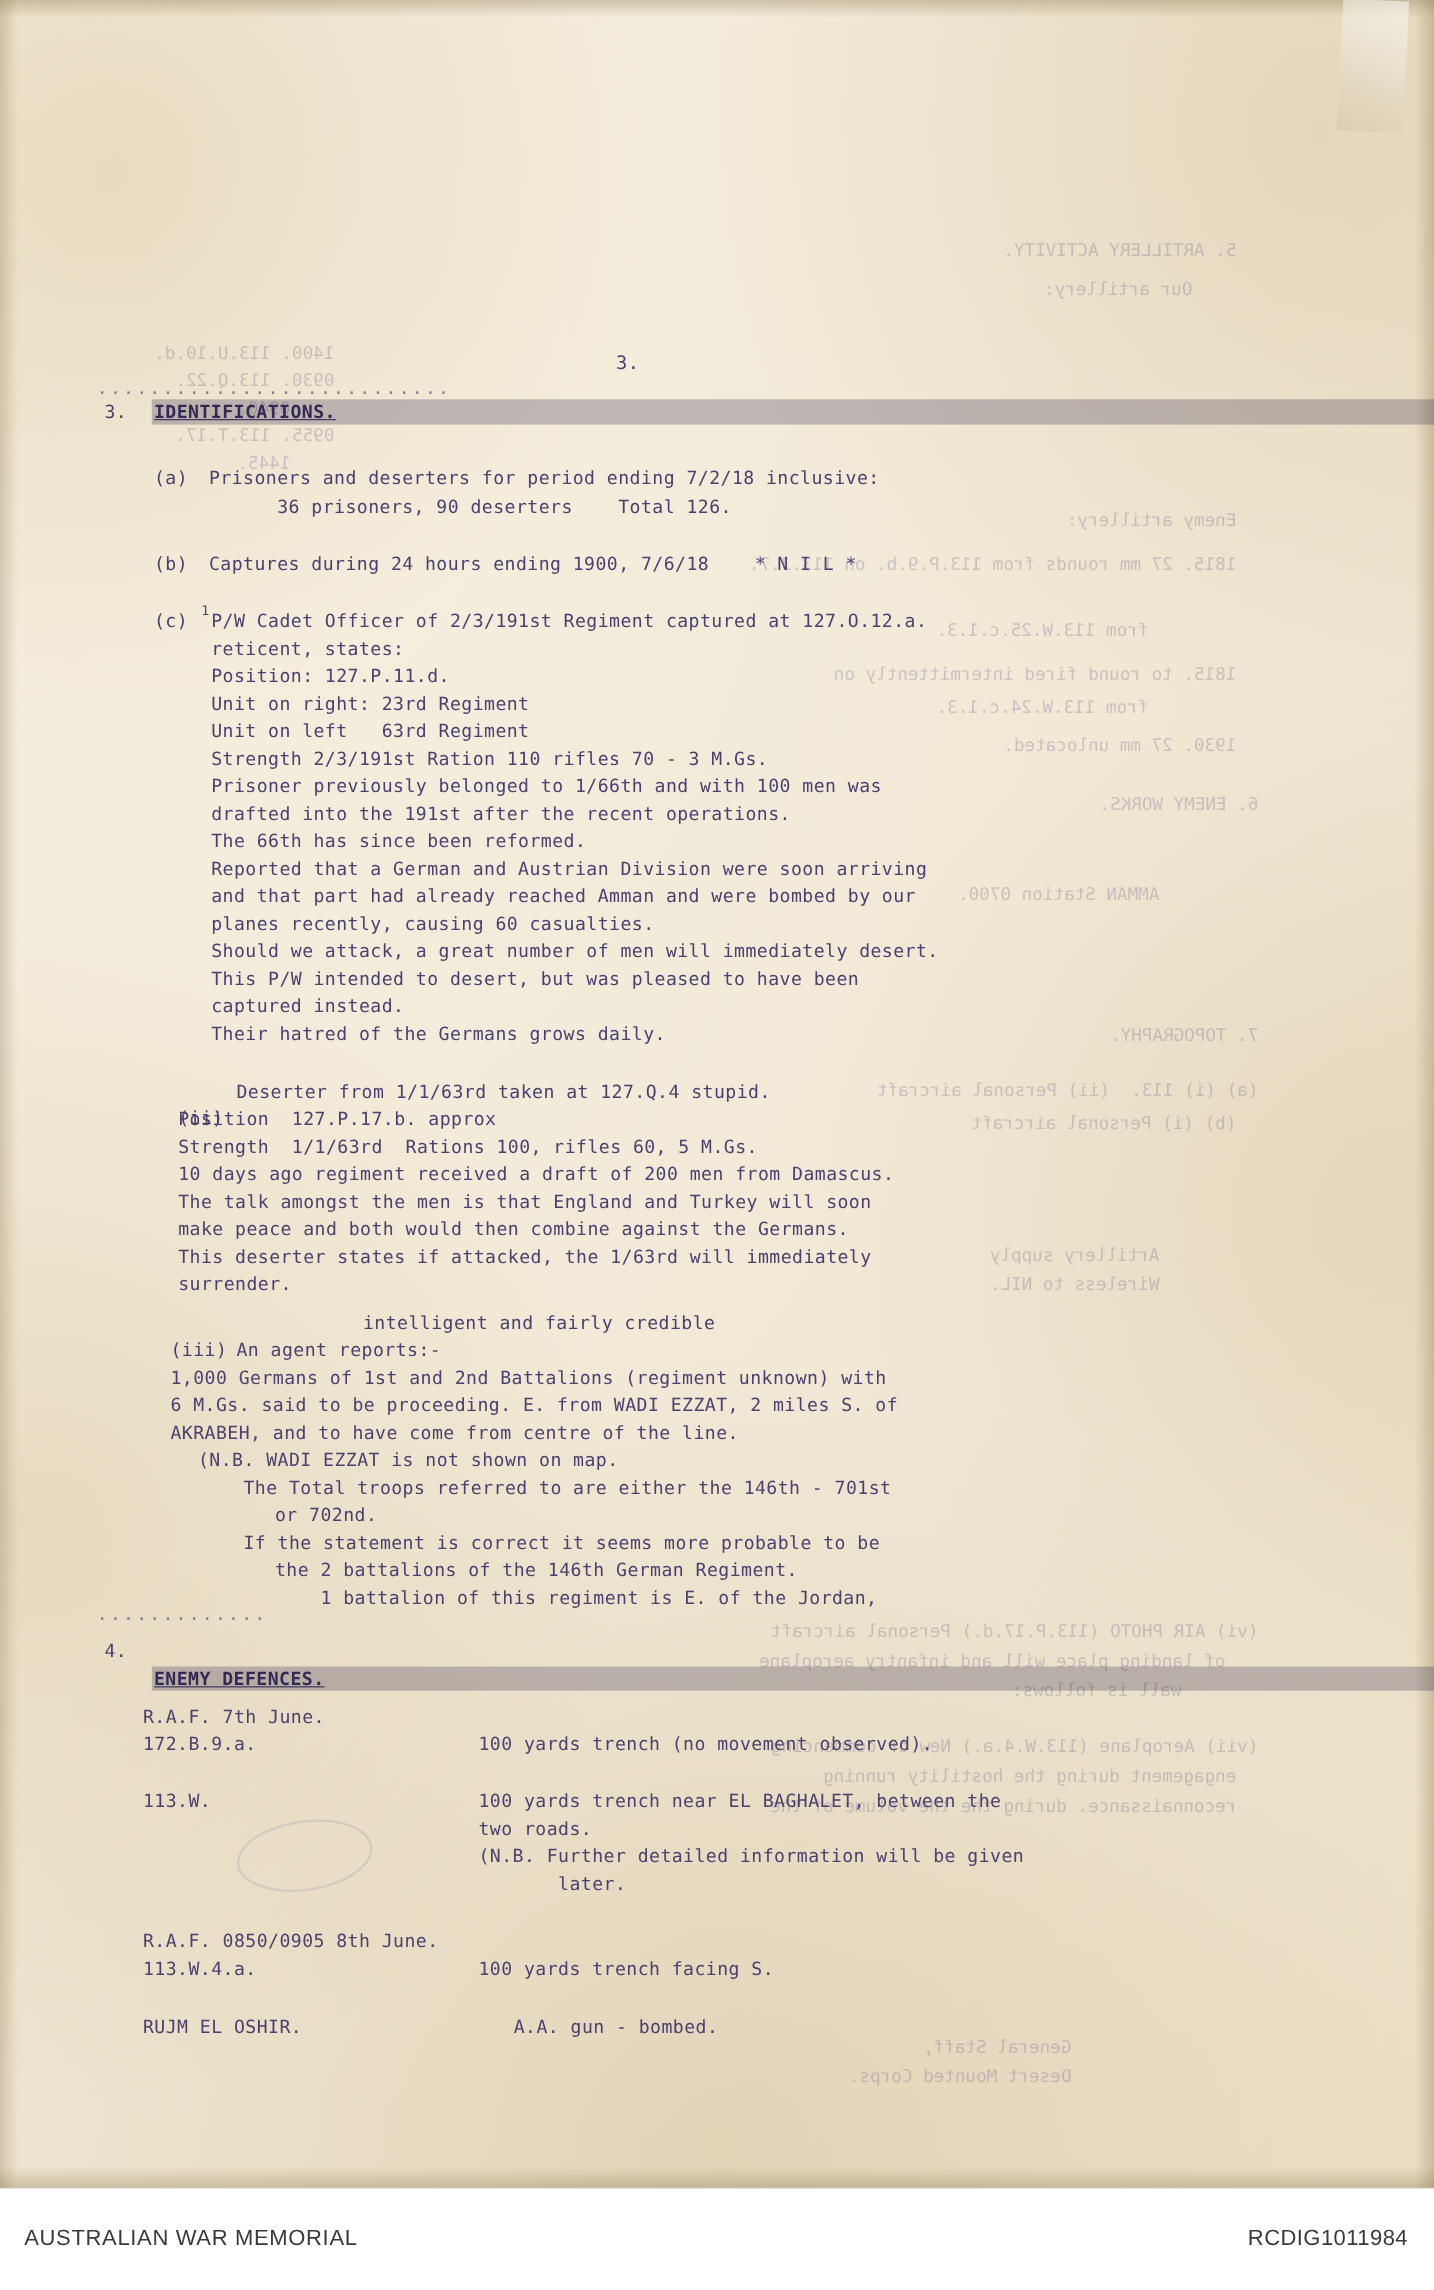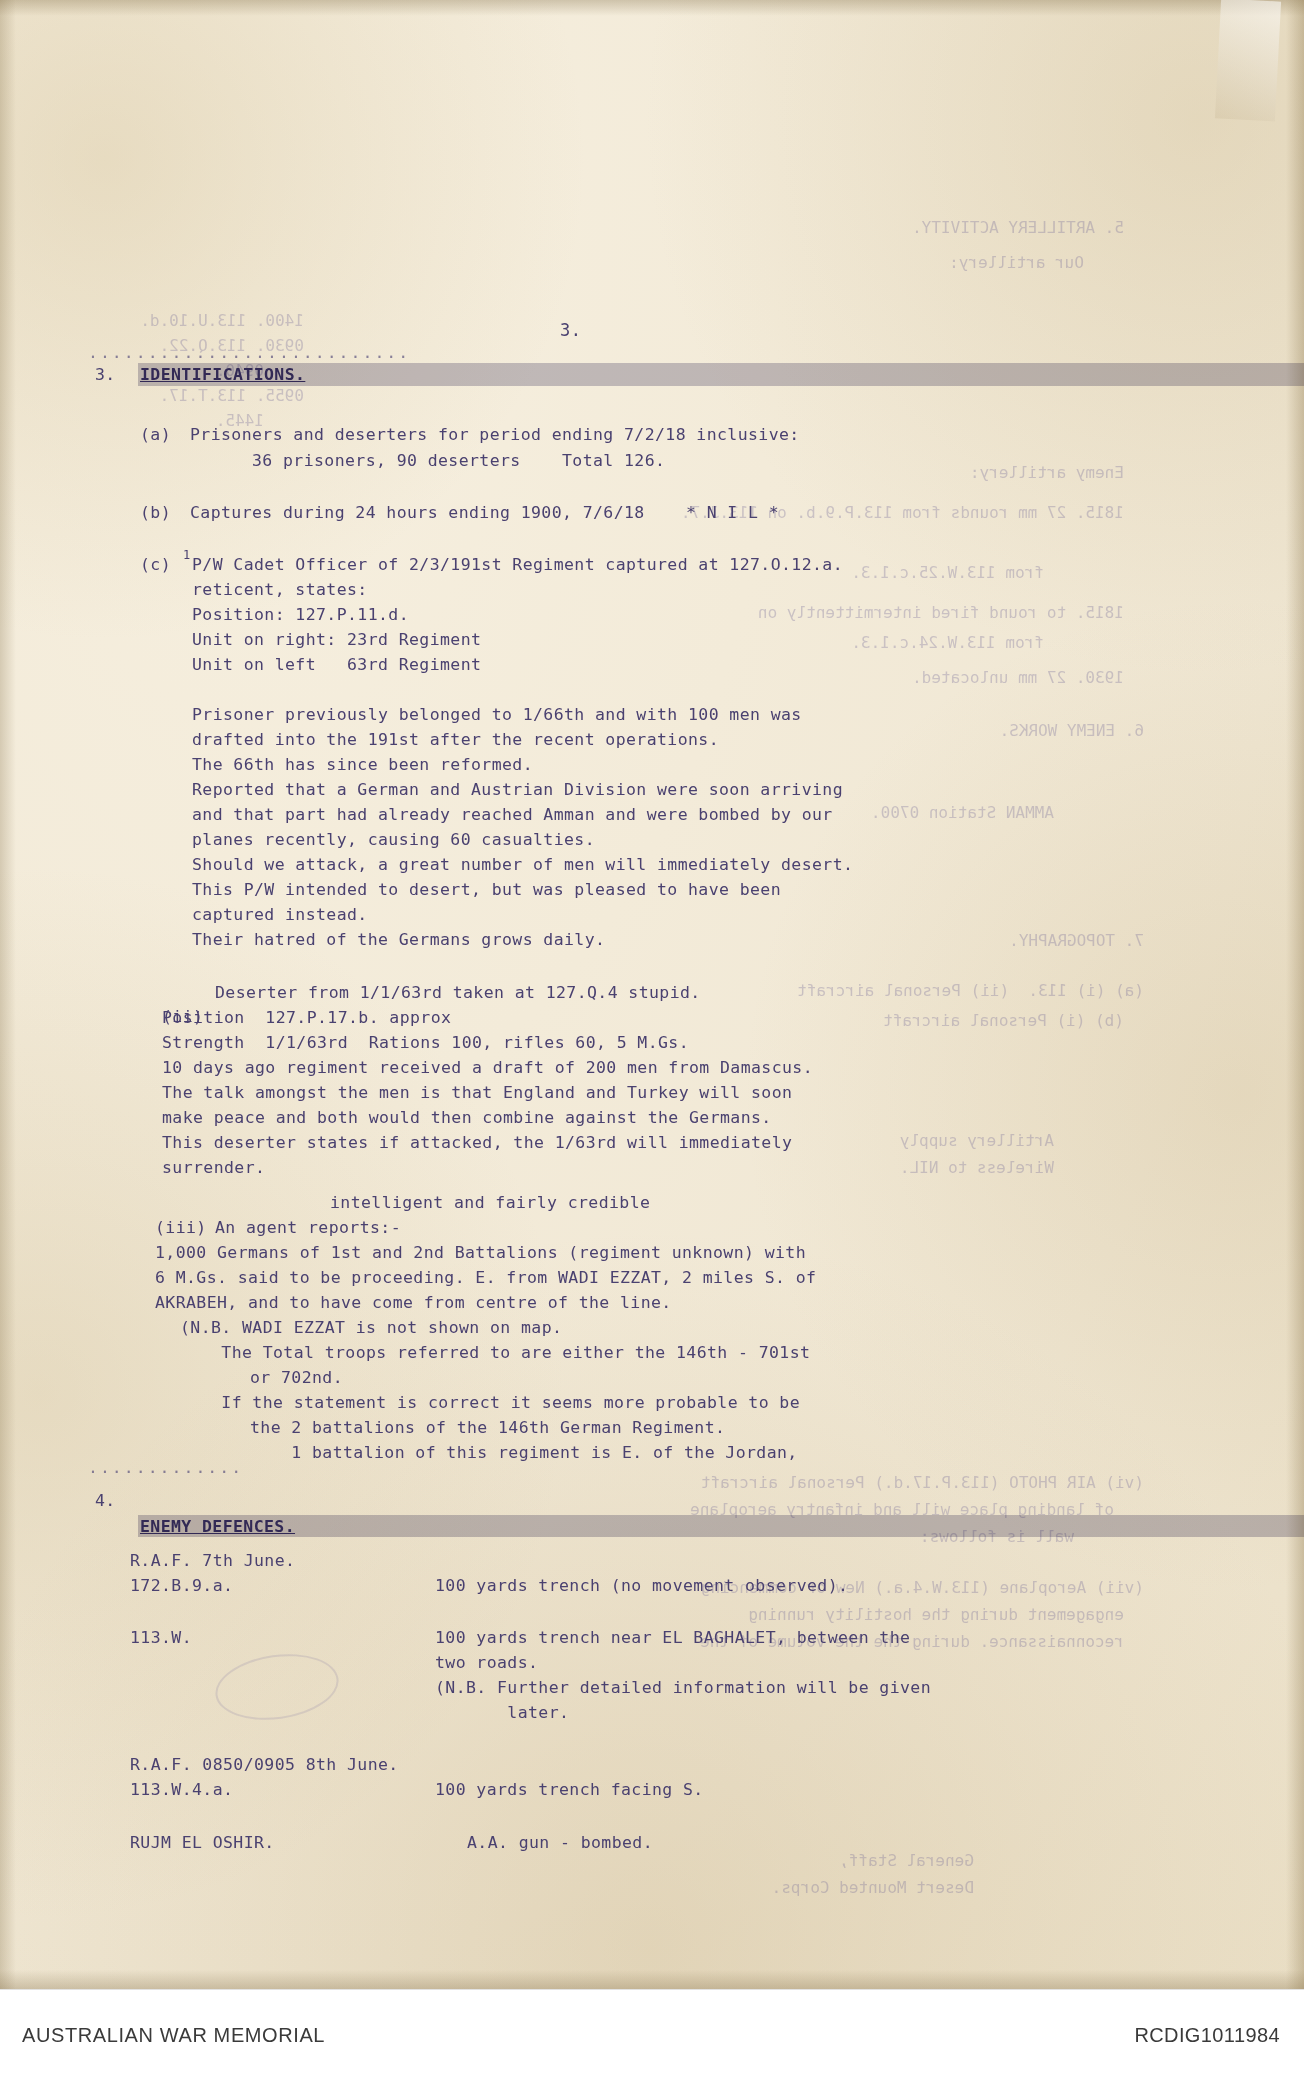--- a/index.html
+++ b/index.html
@@ -229,20 +229,21 @@
       <div class="block" style="left:140px; top:500px;">(b)</div>
       <div class="block" style="left:190px; top:500px;">Captures during 24 hours ending 1900, 7/6/18    * N I L *</div>
 
       <div class="block" style="left:140px; top:552px;">(c)</div>
       <div class="block" style="left:183px; top:543px; font-size:12px;">1</div>
       <div class="block" style="left:192px; top:552px;">P/W Cadet Officer of 2/3/191st Regiment captured at 127.O.12.a.</div>
       <div class="block" style="left:192px; top:577px;">reticent, states:</div>
       <div class="block" style="left:192px; top:602px;">Position: 127.P.11.d.</div>
       <div class="block" style="left:192px; top:627px;">Unit on right: 23rd Regiment</div>
       <div class="block" style="left:192px; top:652px;">Unit on left   63rd Regiment</div>
+      <div class="block" style="left:192px; top:677px;">Strength 2/3/191st Ration 110 rifles 70 - 3 M.Gs.</div>
       <div class="block" style="left:192px; top:702px;">Prisoner previously belonged to 1/66th and with 100 men was</div>
       <div class="block" style="left:192px; top:727px;">drafted into the 191st after the recent operations.</div>
       <div class="block" style="left:192px; top:752px;">The 66th has since been reformed.</div>
       <div class="block" style="left:192px; top:777px;">Reported that a German and Austrian Division were soon arriving</div>
       <div class="block" style="left:192px; top:802px;">and that part had already reached Amman and were bombed by our</div>
       <div class="block" style="left:192px; top:827px;">planes recently, causing 60 casualties.</div>
       <div class="block" style="left:192px; top:852px;">Should we attack, a great number of men will immediately desert.</div>
       <div class="block" style="left:192px; top:877px;">This P/W intended to desert, but was pleased to have been</div>
       <div class="block" style="left:192px; top:902px;">captured instead.</div>
       <div class="block" style="left:192px; top:927px;">Their hatred of the Germans grows daily.</div>

